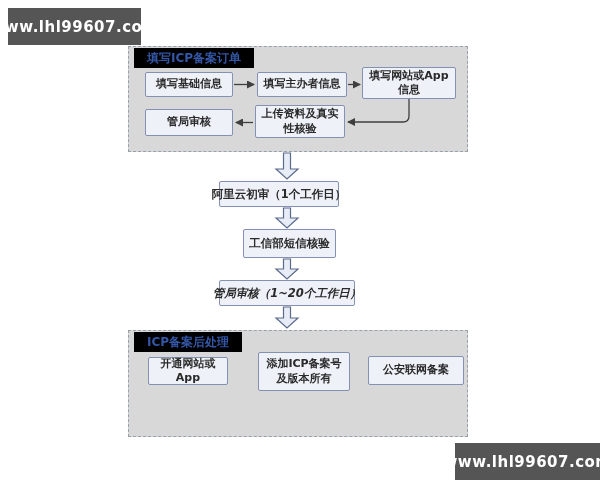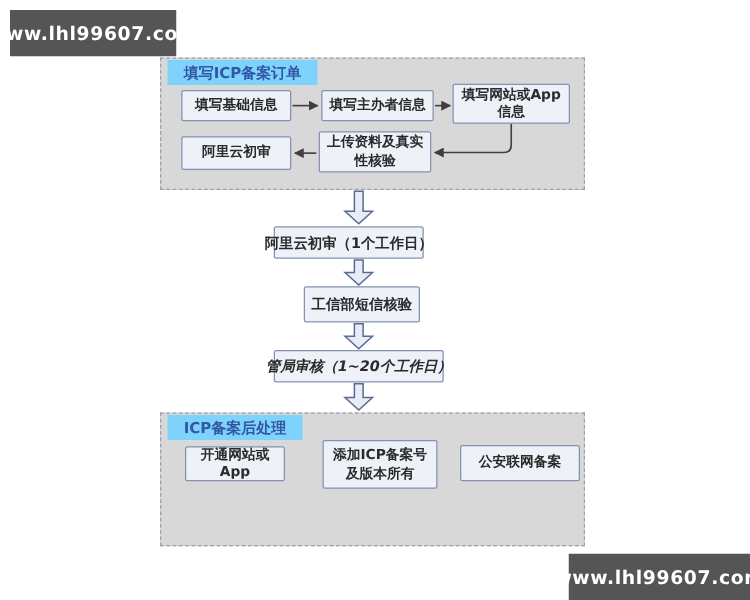--- a/index.html
+++ b/index.html
@@ -15,21 +15,21 @@
     font-weight:bold; font-size:15px; letter-spacing:0.5px;
     display:flex; align-items:center; justify-content:center;
   }
 
   .section {
     position:absolute; background:#d8d8d8;
     border:1px dashed #98a0aa; box-sizing:border-box;
   }
   .tab {
     position:absolute; left:5px; top:1px;
-    background:#7dd3fc; color:#3356a5;
+    background:#000000; color:#3356a5;
     font-weight:bold; font-size:12px; line-height:16px;
     padding:2px 13px; white-space:nowrap;
   }
 
   .box {
     position:absolute; box-sizing:border-box;
     background:#eef1f8; border:1px solid #8491b2; border-radius:2px;
     display:flex; align-items:center; justify-content:center;
     text-align:center; font-weight:bold; font-size:11px;
     color:#2a2a2a; line-height:1.3; padding:1px 3px;
@@ -87,21 +87,21 @@
   <div class="box" style="left:257px;top:72px;width:90px;height:25px;">
     <span>填写主办者信息</span>
   </div>
   <div class="box" style="left:362px;top:67px;width:94px;height:32px;">
     <span>填写网站或App信息</span>
   </div>
   <div class="box" style="left:255px;top:105px;width:90px;height:33px;">
     <span>上传资料及真实性核验</span>
   </div>
   <div class="box" style="left:145px;top:109px;width:88px;height:27px;">
-    <span>阿里云初审</span>
+    <span>管局审核</span>
   </div>
 
   <div class="box mid" style="left:219px;top:181px;width:120px;height:26px;">
     <span>阿里云初审（1个工作日）</span>
   </div>
   <div class="box mid" style="left:243px;top:229px;width:93px;height:29px;">
     <span>工信部短信核验</span>
   </div>
   <div class="box mid" style="left:219px;top:280px;width:136px;height:26px;font-style:italic;">
     <span>管局审核（1~20个工作日）</span>

